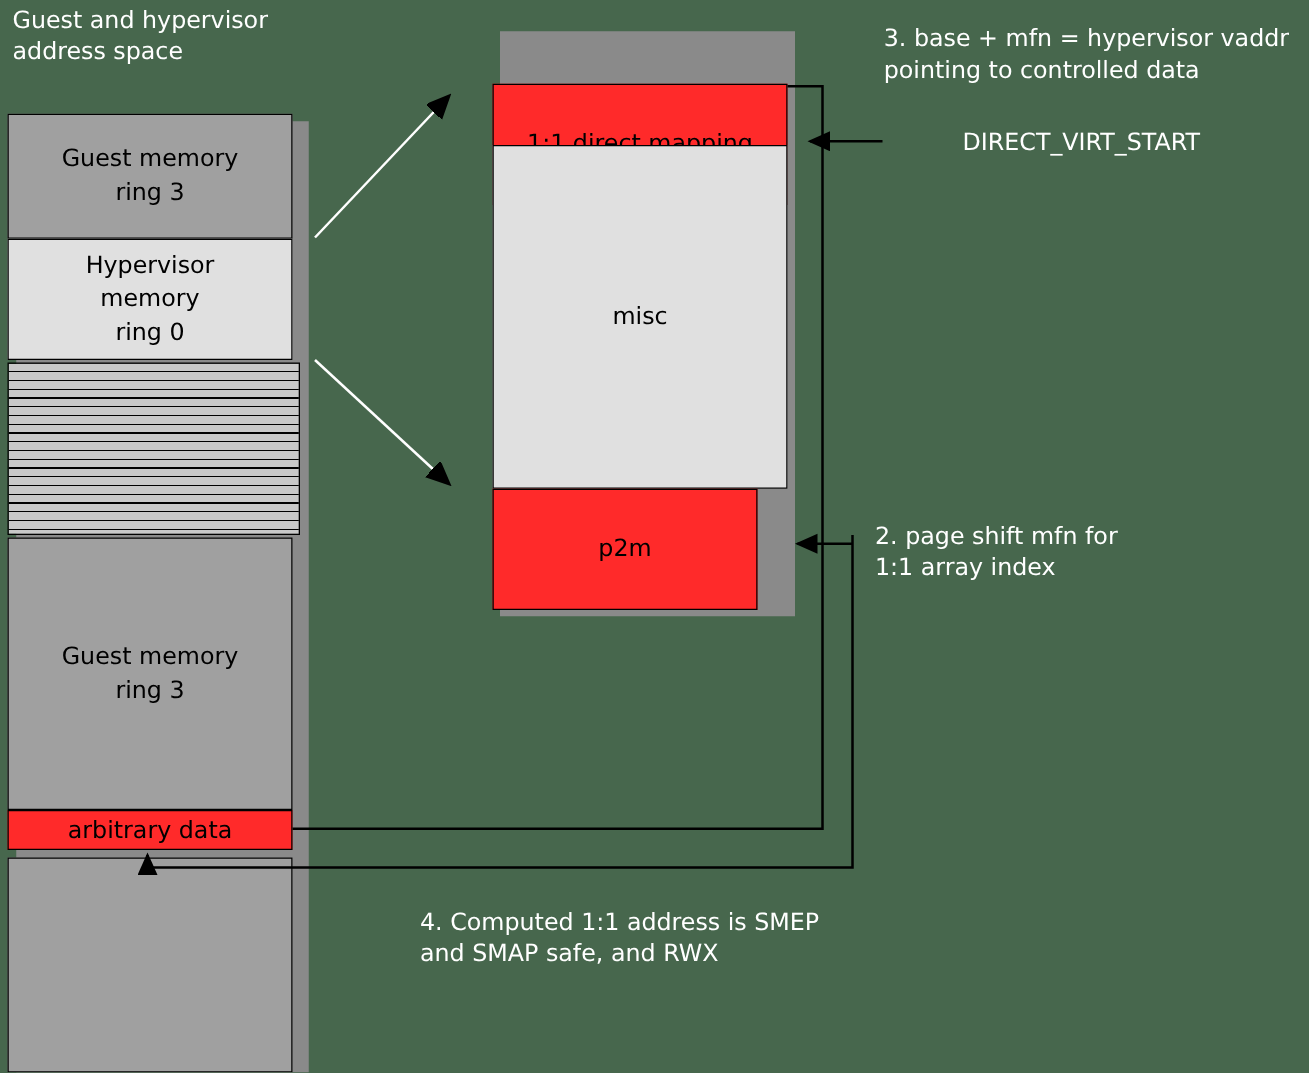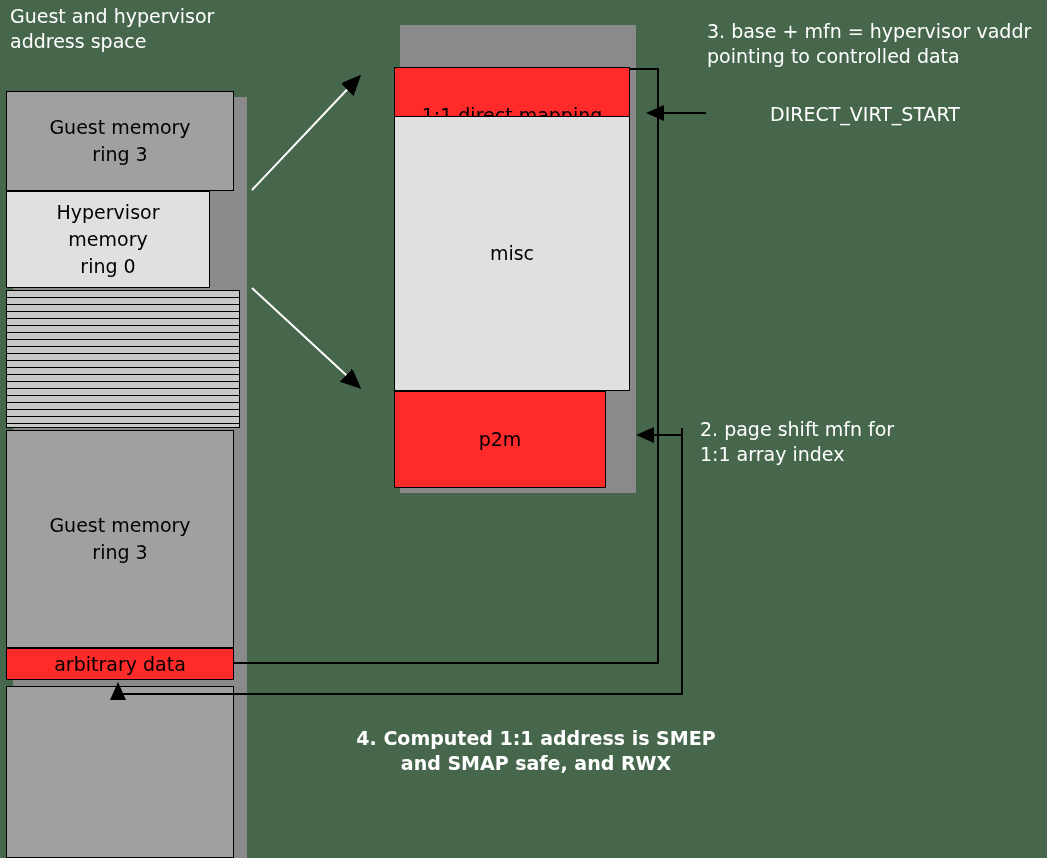--- a/index.html
+++ b/index.html
@@ -69,21 +69,21 @@
 <div id="page">
 
   <div class="lbl" style="left:10px; top:4px; width:250px;">Guest and hypervisor
 address space</div>
 
   <div class="shadow" style="left:13px; top:97px; width:234px; height:765px;"></div>
 
   <div class="blk grey-dark" style="left:6px; top:91px; width:228px; height:100px;">Guest memory
 ring 3</div>
 
-  <div class="blk grey-light" style="left:6px; top:191px; width:204px; height:97px;">Hypervisor
+  <div class="blk grey-light" style="left:6px; top:191px; width:228px; height:97px;">Hypervisor
 memory
 ring 0</div>
 
   <div class="stripes" style="left:6px; top:290px; width:234px; height:138px;"></div>
 
   <div class="blk grey-dark" style="left:6px; top:430px; width:228px; height:218px;">Guest memory
 ring 3</div>
 
   <div class="blk red" style="left:6px; top:648px; width:228px; height:32px;">arbitrary data</div>
 
@@ -99,21 +99,21 @@
 
   <div class="lbl" style="left:686px; top:19px; width:360px;margin-left:21px;">3. base + mfn = hypervisor vaddr
 pointing to controlled data</div>
 
   <div class="lbl" style="left:748px; top:102px; width:300px;margin-left:22px;">DIRECT_VIRT_START</div>
 
   <div class="lbl" style="left:700px; top:417px; width:320px;">2. page shift mfn for
 1:1 array index</div>
 
 
-  <div class="lbl" style="left:336px; top:726px; width:400px; text-align:center;font-weight:bold;">4. Computed 1:1 address is SMEP
+  <div class="lbl" style="left:336px; top:726px; width:400px; ">4. Computed 1:1 address is SMEP
 and SMAP safe, and RWX</div>
 
   <svg class="overlay" viewBox="0 0 1047 858">
     <defs>
       <marker id="arrowWhite" markerWidth="10" markerHeight="10" refX="8" refY="4" orient="auto">
         <path d="M0,0 L9,4 L0,8 z" fill="#000000" stroke="#000000"></path>
       </marker>
       <marker id="arrowBlack" markerWidth="10" markerHeight="10" refX="8" refY="4" orient="auto">
         <path d="M0,0 L9,4 L0,8 z" fill="#000000"></path>
       </marker>

